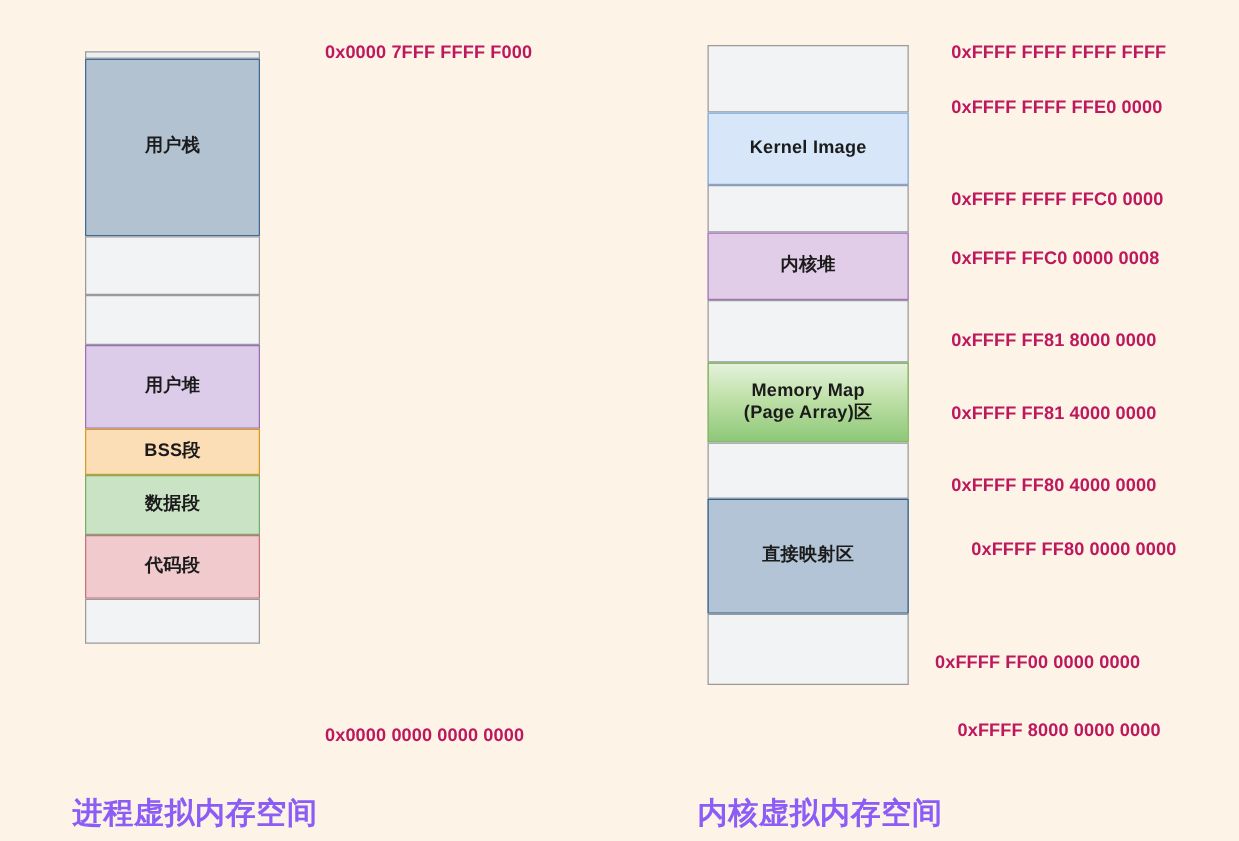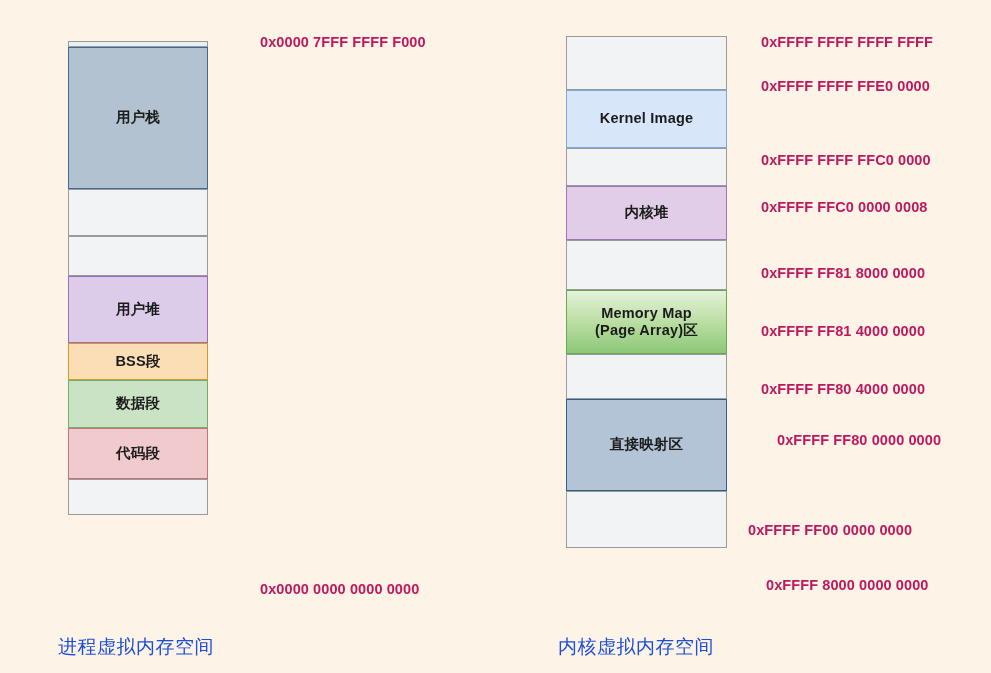--- a/index.html
+++ b/index.html
@@ -103,23 +103,23 @@
     font-size: 14.5px;
     font-weight: 700;
     color: #be185d;
     white-space: nowrap;
     letter-spacing: .1px;
   }
 
   
   .caption {
     position: absolute;
-    font-size: 19px;
-    font-weight: 400;
-    color: #1d4ed8;
+    font-size: 24px;
+    font-weight: 700;
+    color: #8b5cf6;
     white-space: nowrap;
     letter-spacing: .5px;
   }
   .caption-left  { left: 58px;  top: 634px; }
   .caption-right { left: 558px; top: 634px; }
 </style>
 </head>
 <body>
 
 <div class="diagram-root">

